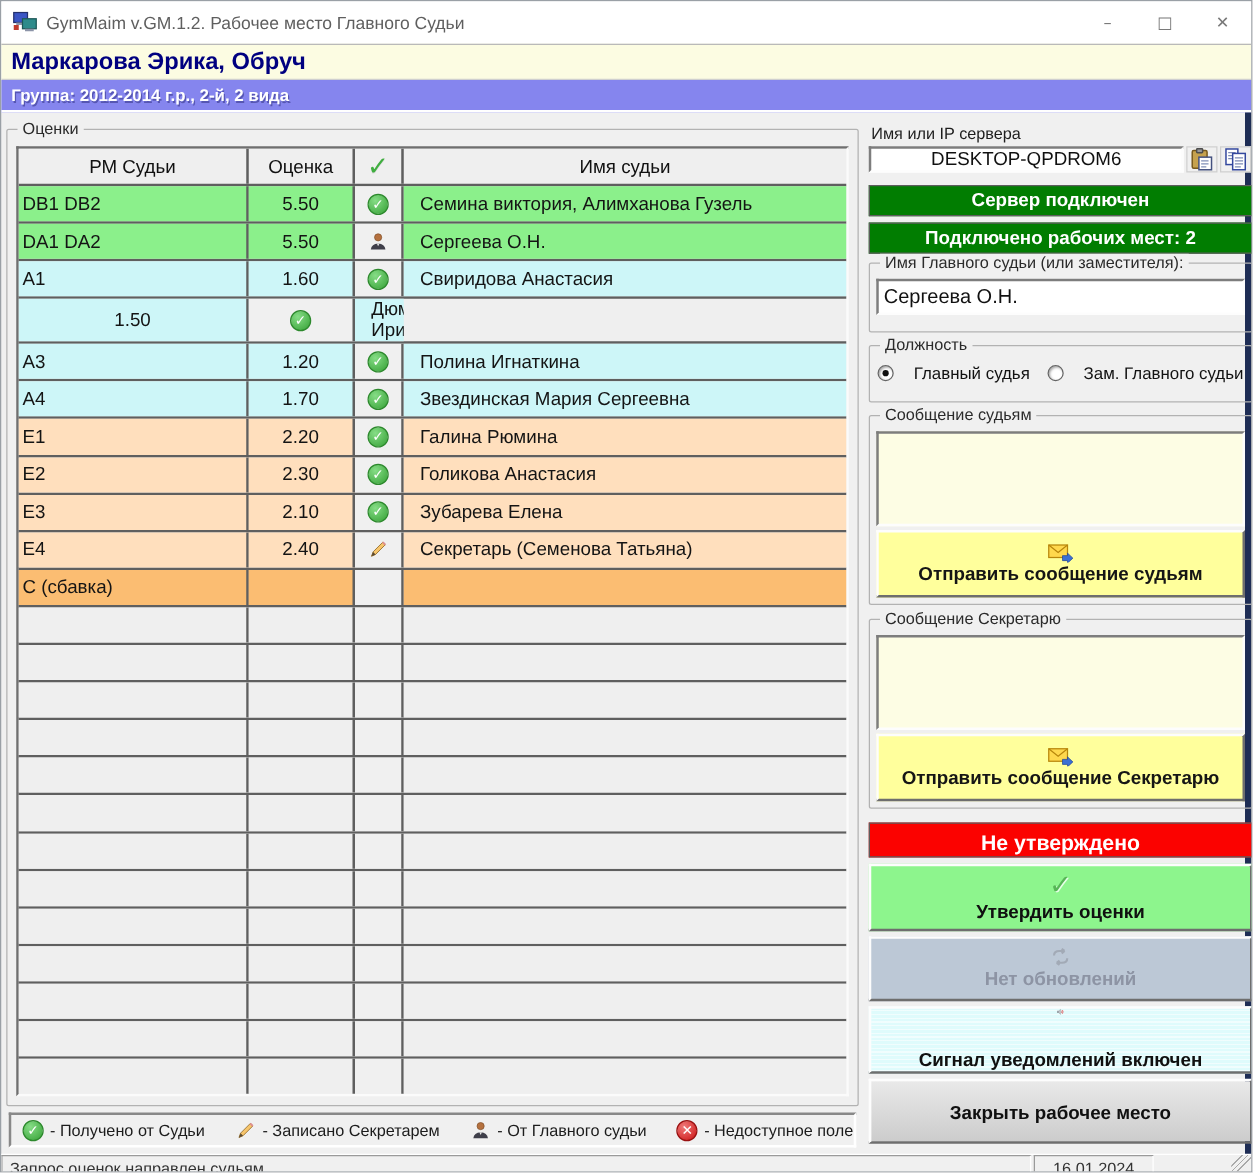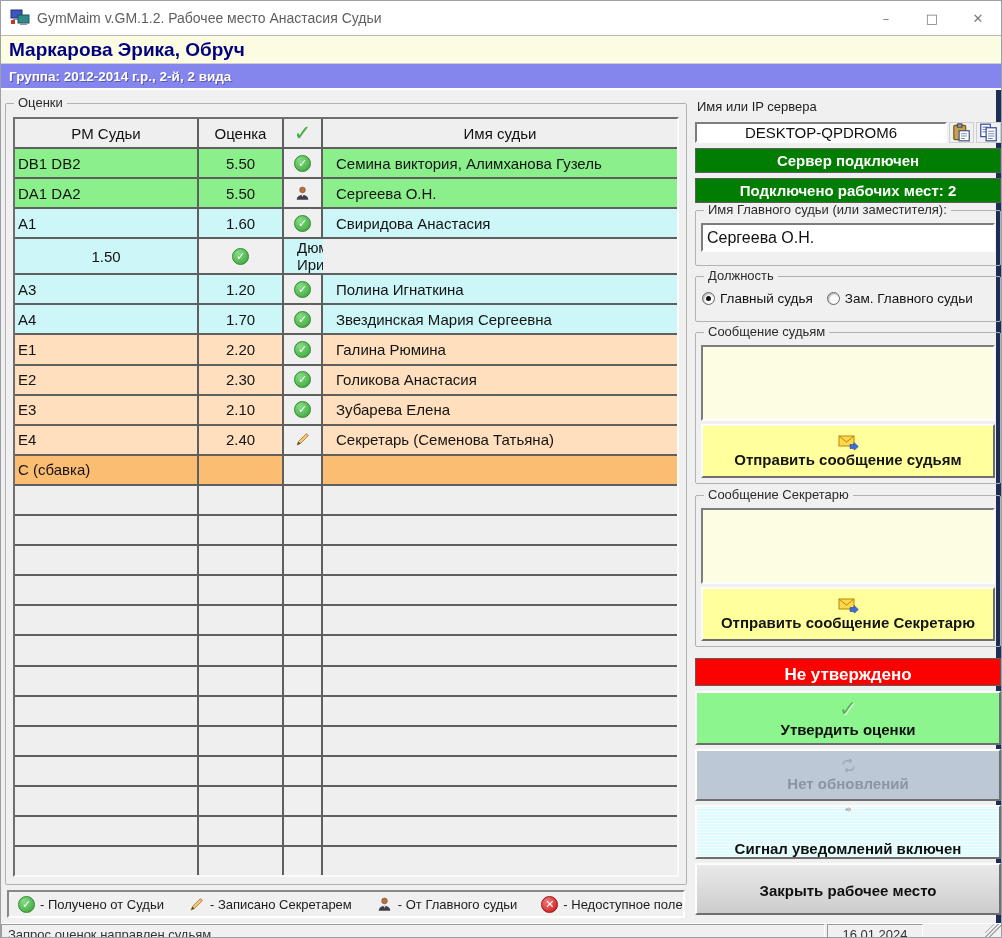--- a/index.html
+++ b/index.html
@@ -64,38 +64,38 @@
   .ic-svg { display:block; }
 
   
   .legend { margin:5px 2px 0 2px; height:28px; border:2px solid; border-color:#888 #fff #fff #888;
             background:#f0f0f0; display:flex; align-items:center; padding:0 9px; gap:7px; }
   .legend-item { display:flex; align-items:center; gap:5px; margin-right:17px; }
   .legend-item span.lg-text { font-size:13px; color:#1c1c1c; white-space:nowrap; }
 
   
   .rc-label { font-size:13px; color:#1e1e1e; margin:1px 0 3px 2px; }
-  .input-row { display:flex; align-items:flex-end; height:26px; margin-bottom:5px; }
+  .input-row { display:flex; align-items:flex-start; height:26px; margin-bottom:5px; }
   .sunken { border:2px solid; border-color:#7d7d7d #fdfdfd #fdfdfd #7d7d7d; background:#fff; }
   .srv-input { flex:0 0 252px; text-align:center; font-size:15px; color:#111; outline:none;
                font-family:"Liberation Sans", sans-serif; }
   .mini-btn { width:25px; margin-left:2px; display:flex; align-items:center; justify-content:center;
               background:#f0f0f0; border:1px solid #cfcfcf; cursor:pointer; }
   .bar { height:25px; display:flex; align-items:center; justify-content:center; margin-bottom:5px;
          border:1px solid #5d5d5d; }
   .bar-green { color:#fff; font-weight:bold; font-size:15px; }
   .bar-red { height:28px; color:#fff; font-weight:bold; font-size:17px; margin-bottom:5px; }
 
   .gb-judge { height:56px; margin:7px 0 10px 0; padding:12px 5px 5px 5px; }
   .judge-input { width:100%; height:29px; font-size:16px; padding-left:4px; color:#111; outline:none;
                  font-family:"Liberation Sans", sans-serif; }
 
   .gb-pos { height:46px; margin-bottom:10px; padding:14px 6px 0 6px; }
   .radios { display:flex; gap:14px; }
-  .radio-opt { display:flex; align-items:center; gap:5px; cursor:pointer; }
+  .radio-opt { display:flex; align-items:center; gap:16px; cursor:pointer; }
   .radio { width:13px; height:13px; border-radius:50%; background:#fff; border:1px solid #666;
            box-shadow:inset 1px 1px 2px rgba(0,0,0,.35); position:relative; flex:0 0 auto; }
   .radio.checked::after { content:""; position:absolute; left:3px; top:3px; width:5px; height:5px;
                           border-radius:50%; background:#111; }
   .radio-label { font-size:13.5px; color:#111; white-space:nowrap; }
 
   .gb-msg { height:152px; margin-bottom:11px; padding:12px 5px 5px 5px; display:flex; flex-direction:column; }
   .msg-area { width:100%; height:76px; resize:none; outline:none; background:#fdfde4; font-size:14px;
               font-family:"Liberation Sans", sans-serif; }
   .btn { display:flex; flex-direction:column; align-items:center; justify-content:center;
@@ -131,21 +131,21 @@
 <div class="window">
 
   <div class="titlebar">
     <svg class="app-icon" viewBox="0 0 20 18">
       <rect x="1" y="1" width="11" height="8" fill="#3b55c4" stroke="#24306e"></rect>
       <rect x="3" y="9" width="7" height="2" fill="#8c94a8"></rect>
       <rect x="1" y="11" width="4" height="4" fill="#c03a2b"></rect>
       <rect x="8" y="6" width="11" height="8" fill="#2e8b8b" stroke="#1d5757"></rect>
       <rect x="10" y="14" width="7" height="2" fill="#8c94a8"></rect>
     </svg>
-    <span class="title-text">GymMaim v.GM.1.2. Рабочее место Анастасия Судьи</span>
+    <span class="title-text">GymMaim v.GM.1.2. Рабочее место Главного Судьи</span>
     <div class="win-btns">
       <div class="win-btn glyph">–</div>
       <div class="win-btn glyph">□</div>
       <div class="win-btn glyph">✕</div>
     </div>
   </div>
 
   <div class="band-yellow" style="background-color: rgb(252, 252, 226);">
     <span class="athlete">Маркарова Эрика, Обруч</span>
   </div>

